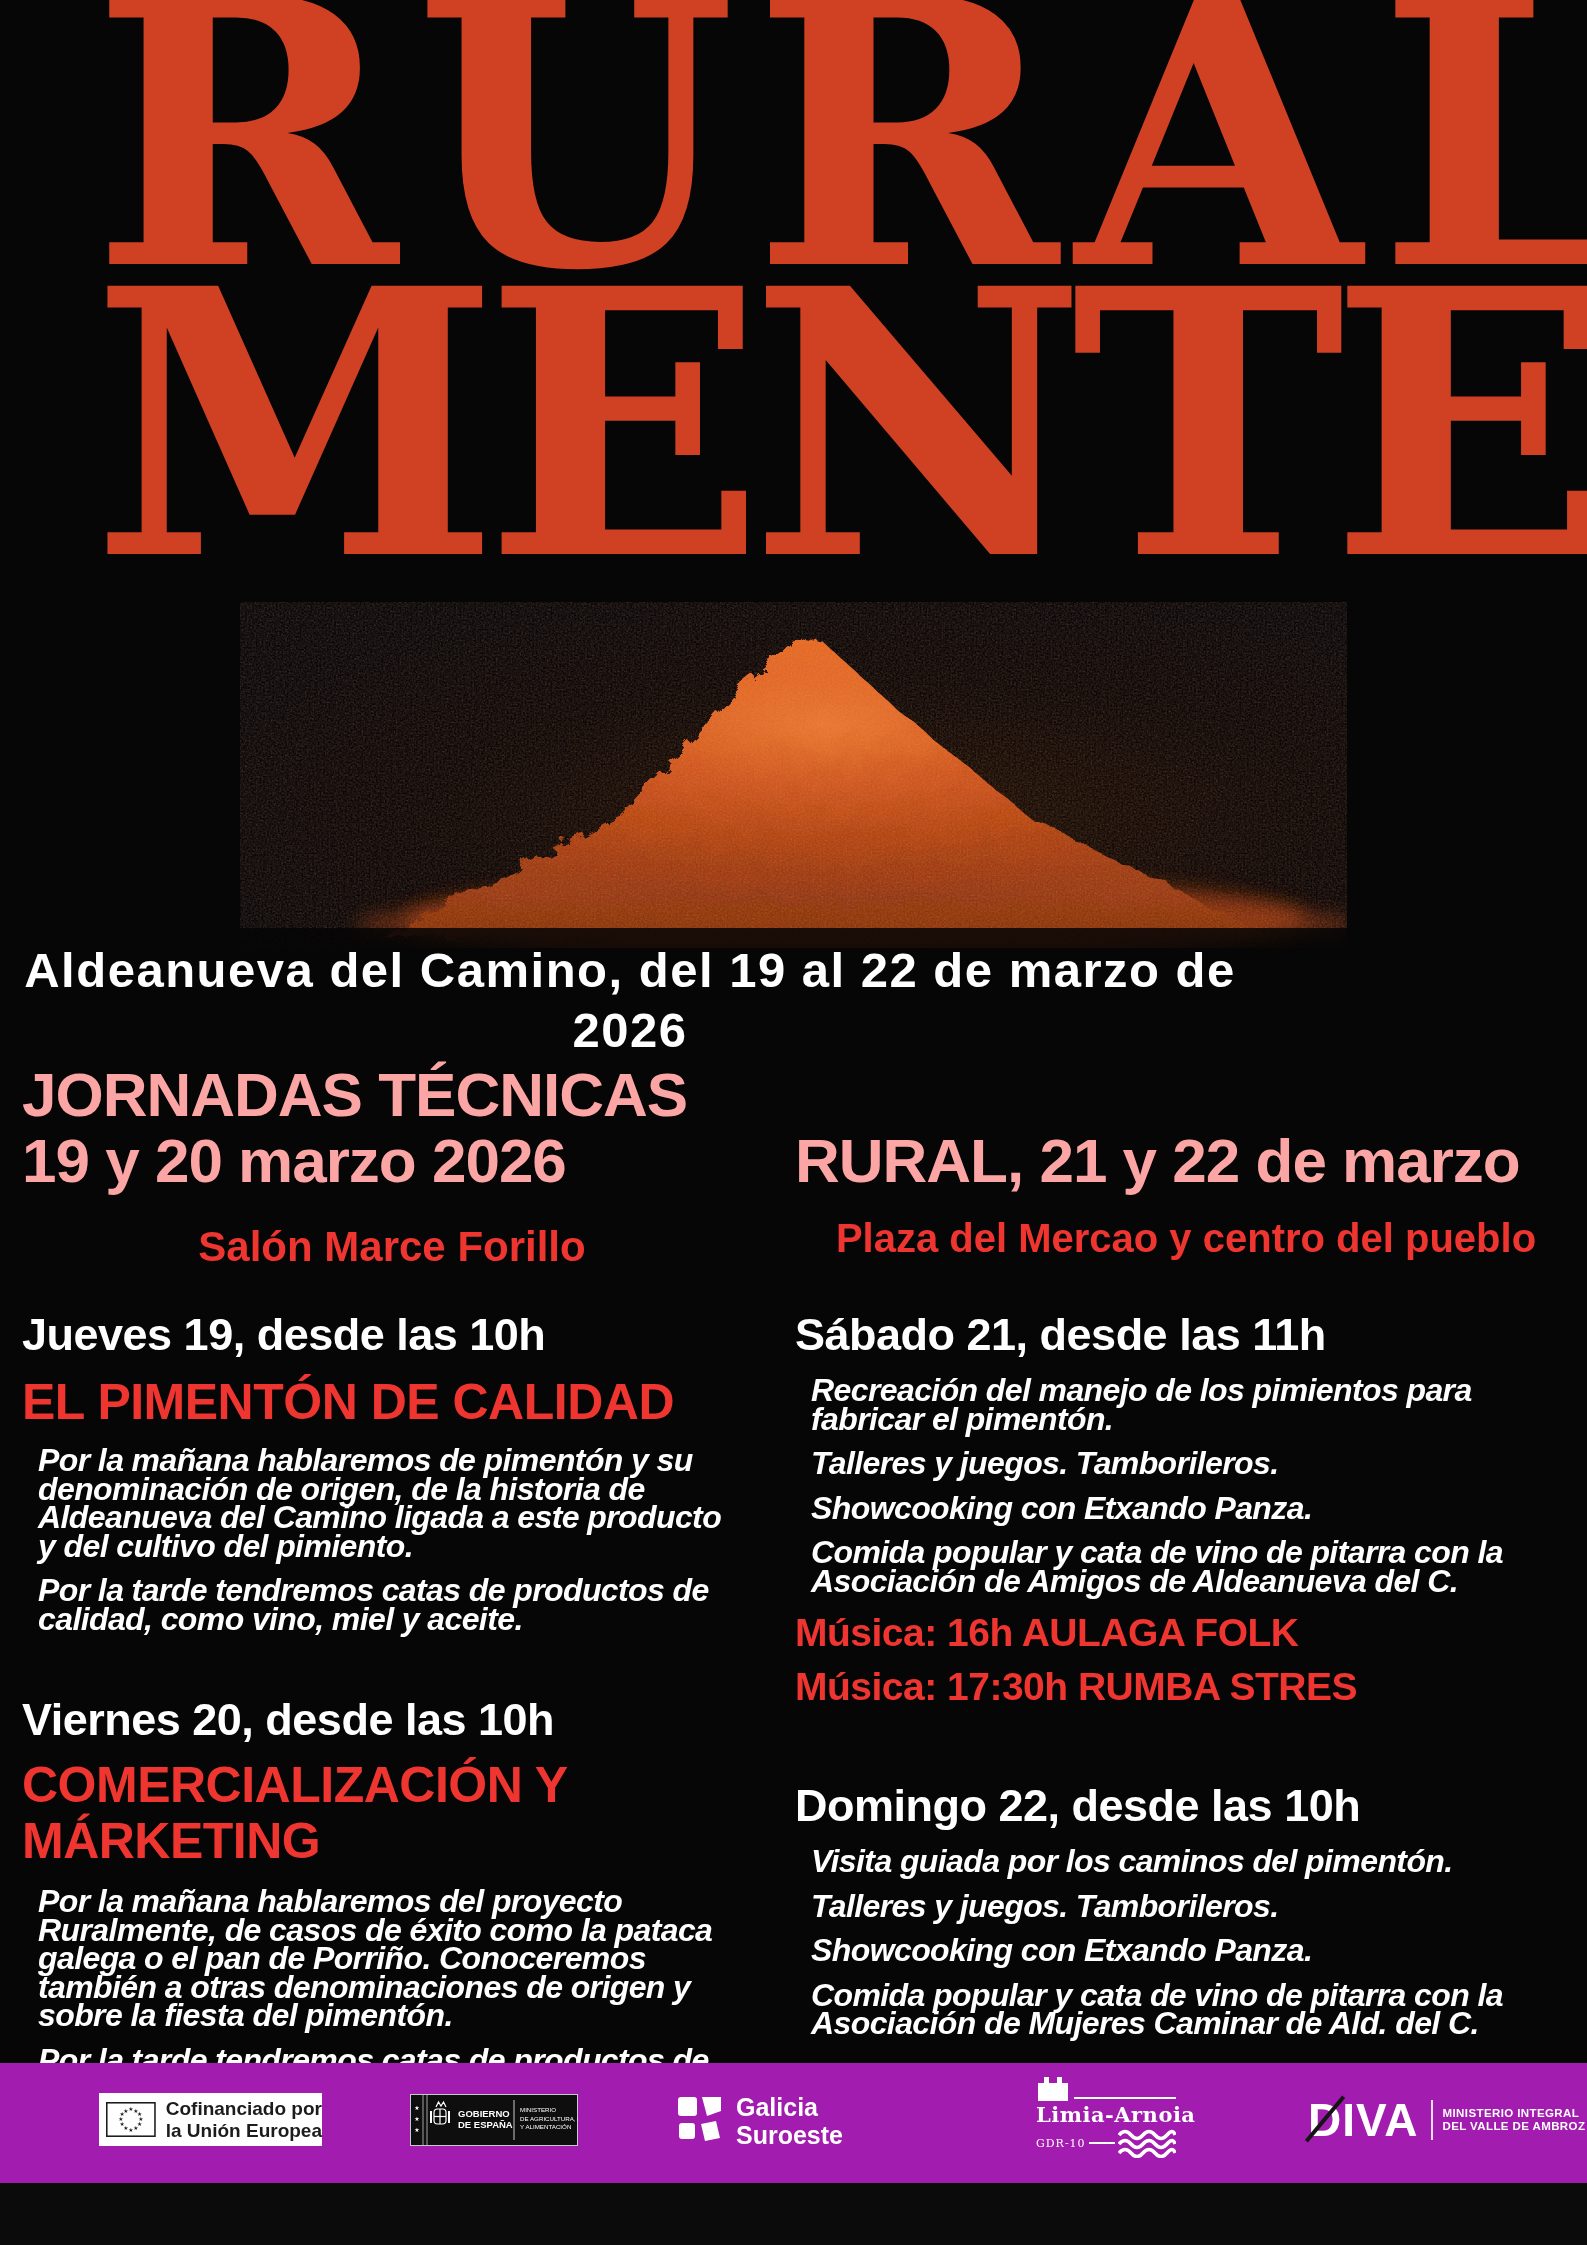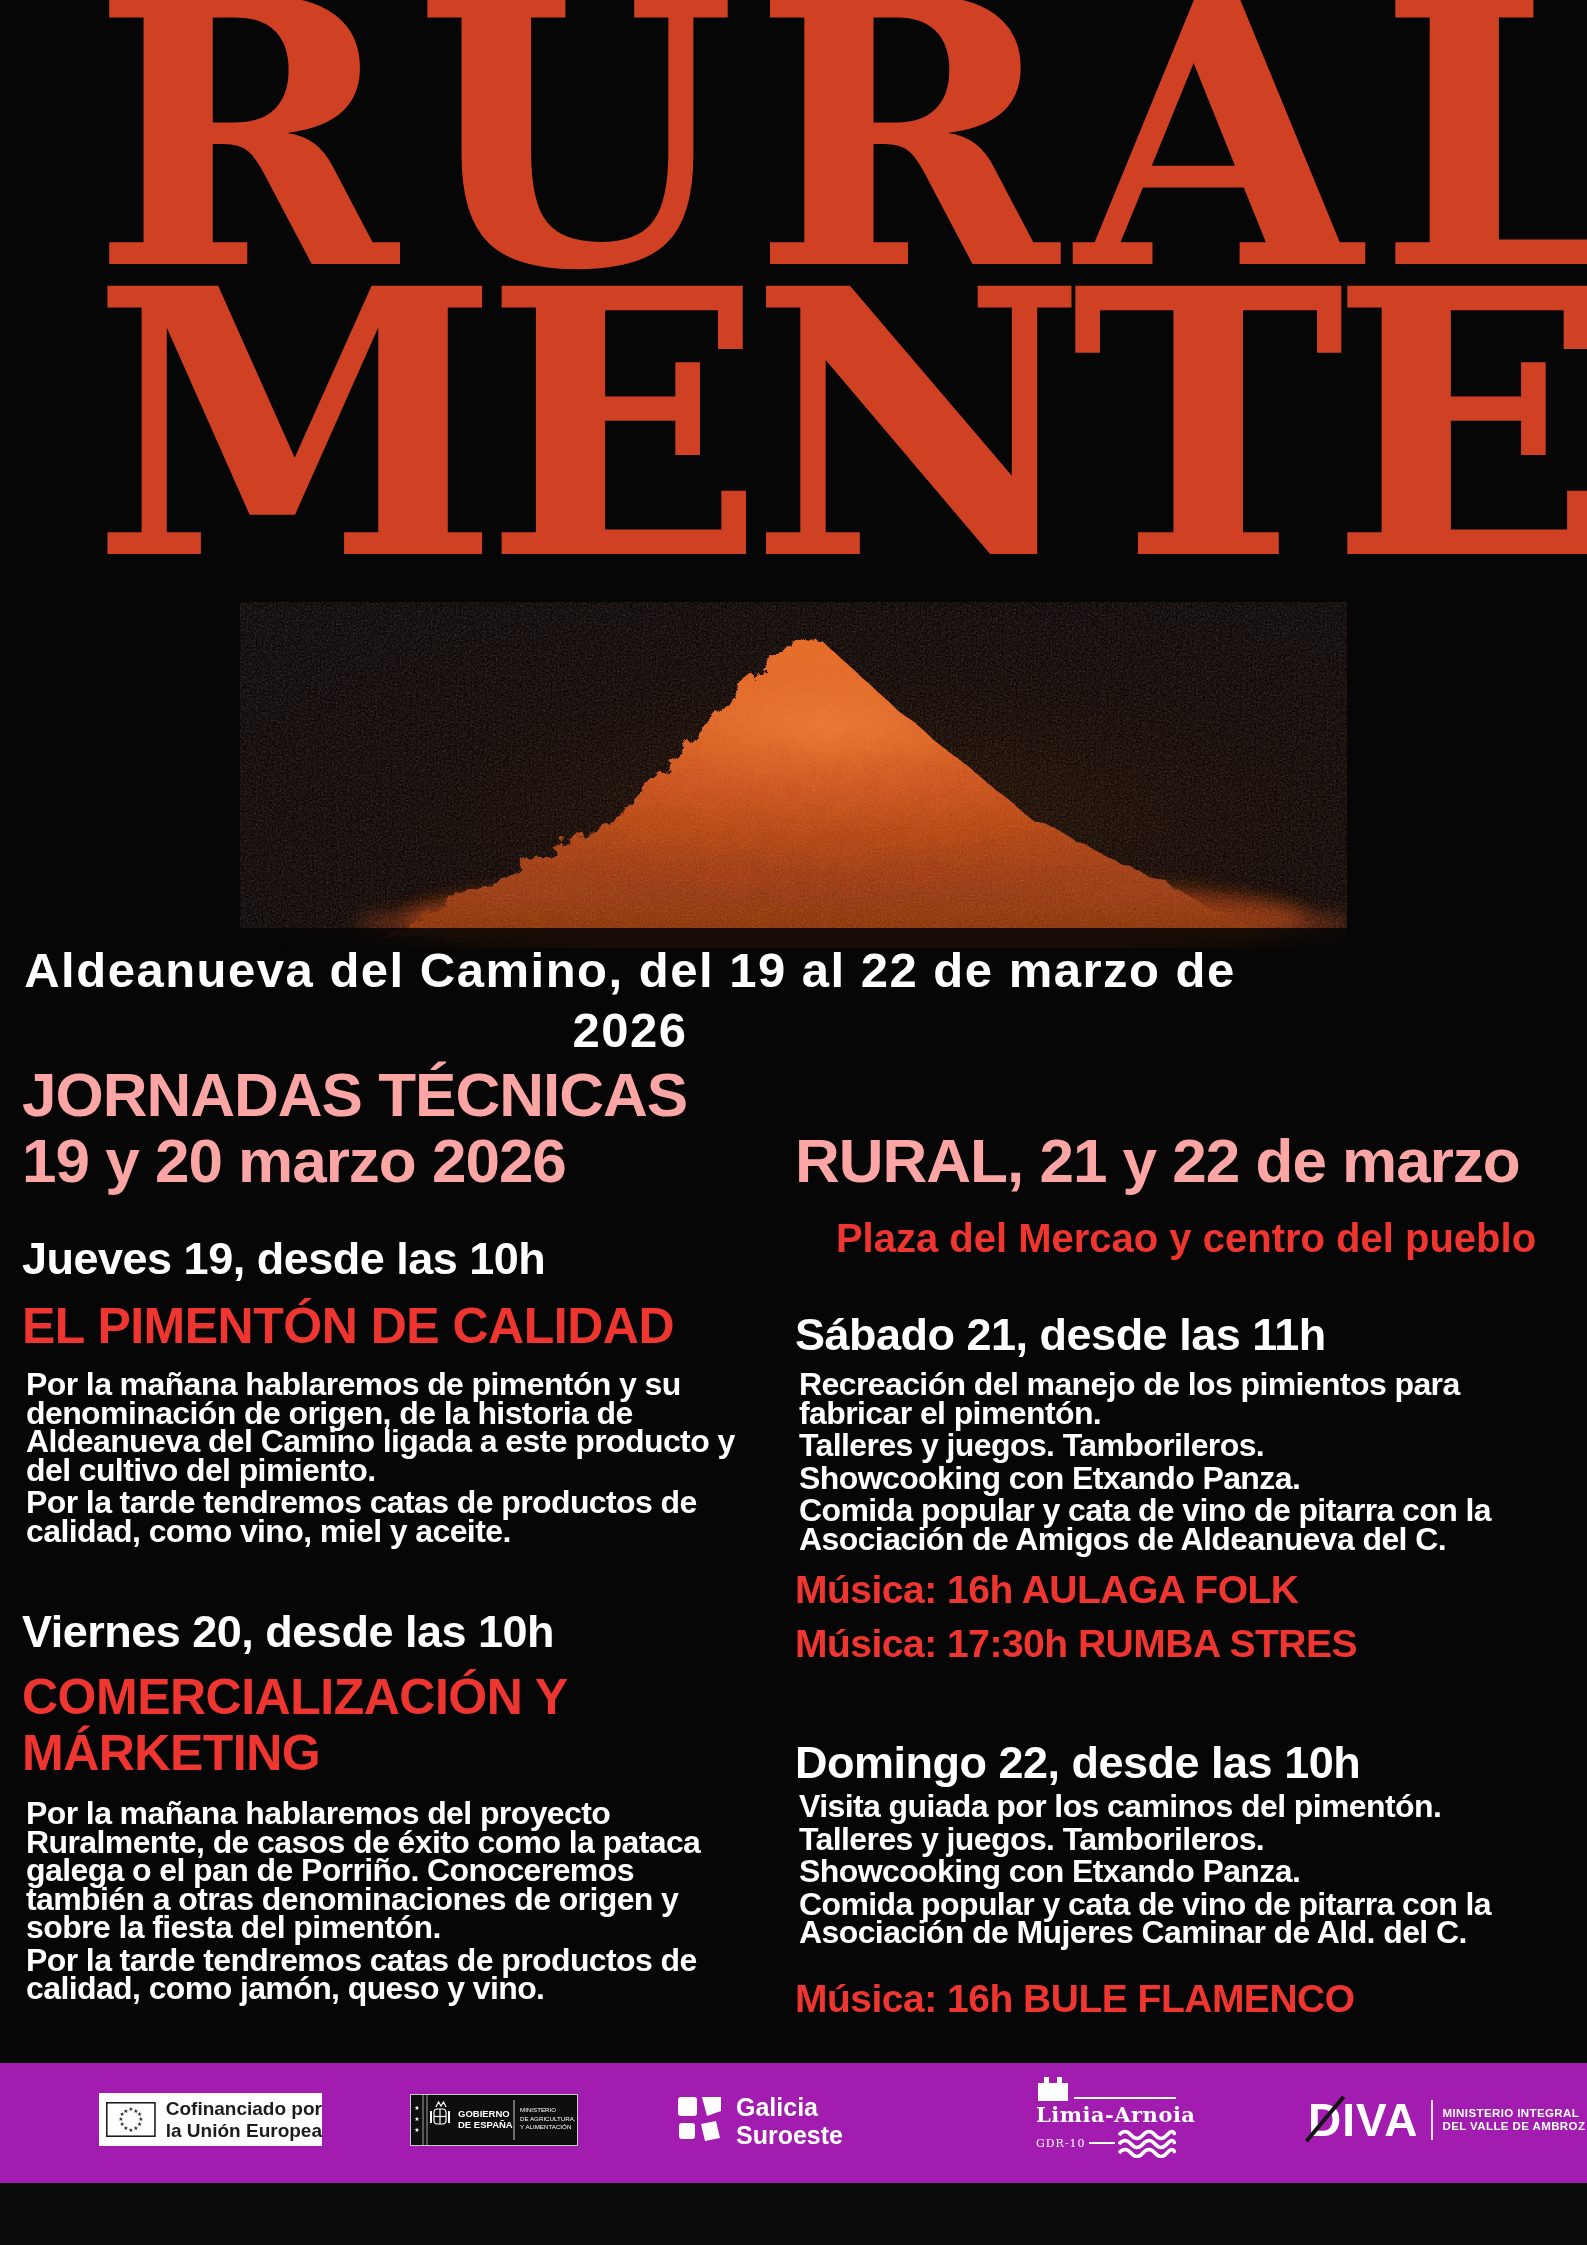--- a/index.html
+++ b/index.html
@@ -24,21 +24,21 @@
   
   .col{position:absolute;top:1062px;color:#fff;}
   .col-left{left:22px;width:740px;}
   .col-right{left:795px;width:782px;}
   .col-h{margin:0;color:#fca5a5;font-weight:bold;font-size:62px;line-height:66px;letter-spacing:-1px;}
   .venue{color:#ef3530;font-weight:bold;text-align:center;}
   .col-left .venue{margin-top:30px;font-size:42px;line-height:46px;}
   .col-right .venue{margin-top:22px;font-size:40px;line-height:44px;}
   .day-h{margin:0;color:#ffffff;font-weight:bold;font-size:45px;line-height:50px;letter-spacing:-0.5px;}
   .topic-h{margin:0;color:#ef3530;font-weight:bold;font-size:50px;line-height:56px;letter-spacing:-0.5px;}
-  .body-txt{margin:4px;font-weight:bold;font-size:32px;line-height:28.5px;letter-spacing:-0.6px;color:#ffffff;}
+  .body-txt{margin:16px;font-weight:bold;font-size:32px;line-height:28.5px;letter-spacing:-0.6px;color:#ffffff;font-style:italic;}
   .music{color:#ef3530;font-weight:bold;font-size:39px;line-height:44px;letter-spacing:-0.5px;}
 
   .col-left .day-1{margin-top:40px;}
   .col-left .topic-1{margin-top:14px;}
   .col-left .para-1{margin-top:16px;}
   .col-left .day-2{margin-top:62px;}
   .col-left .topic-2{margin-top:12px;}
   .col-left .para-2{margin-top:18px;}
 
   .col-right .day-1{margin-top:50px;}
@@ -125,20 +125,21 @@
       <path d="M140,334 L380,215 L505,80 L560,36 L585,42 L660,110 L790,215 L1030,334 Z" fill="url(#hlG)" filter="url(#rough)" opacity="0.9"></path>
       <rect width="1107" height="346" filter="url(#grainF)" opacity="0.35"></rect>
       <rect y="326" width="1107" height="20" fill="#050505" opacity="0.85"></rect>
     </svg>
   </div>
 
   <div class="subtitle">Aldeanueva del Camino, del 19 al 22 de marzo de 2026</div>
 
   <section class="col col-left">
     <h2 class="col-h"><span>JORNADAS TÉCNICAS</span><br><span>19 y 20 marzo 2026</span></h2>
+    <div class="venue">Salón Marce Forillo</div>
 
     <h3 class="day-h day-1">Jueves 19, desde las 10h</h3>
     <h4 class="topic-h topic-1">EL PIMENTÓN DE CALIDAD</h4>
     <div class="para-1">
       <p class="body-txt">Por la mañana hablaremos de pimentón y su denominación de origen, de la historia de Aldeanueva del Camino ligada a este producto y del cultivo del pimiento.</p>
       <p class="body-txt">Por la tarde tendremos catas de productos de calidad, como vino, miel y aceite.</p>
     </div>
 
     <h3 class="day-h day-2">Viernes 20, desde las 10h</h3>
     <h4 class="topic-h topic-2">COMERCIALIZACIÓN Y MÁRKETING</h4>

